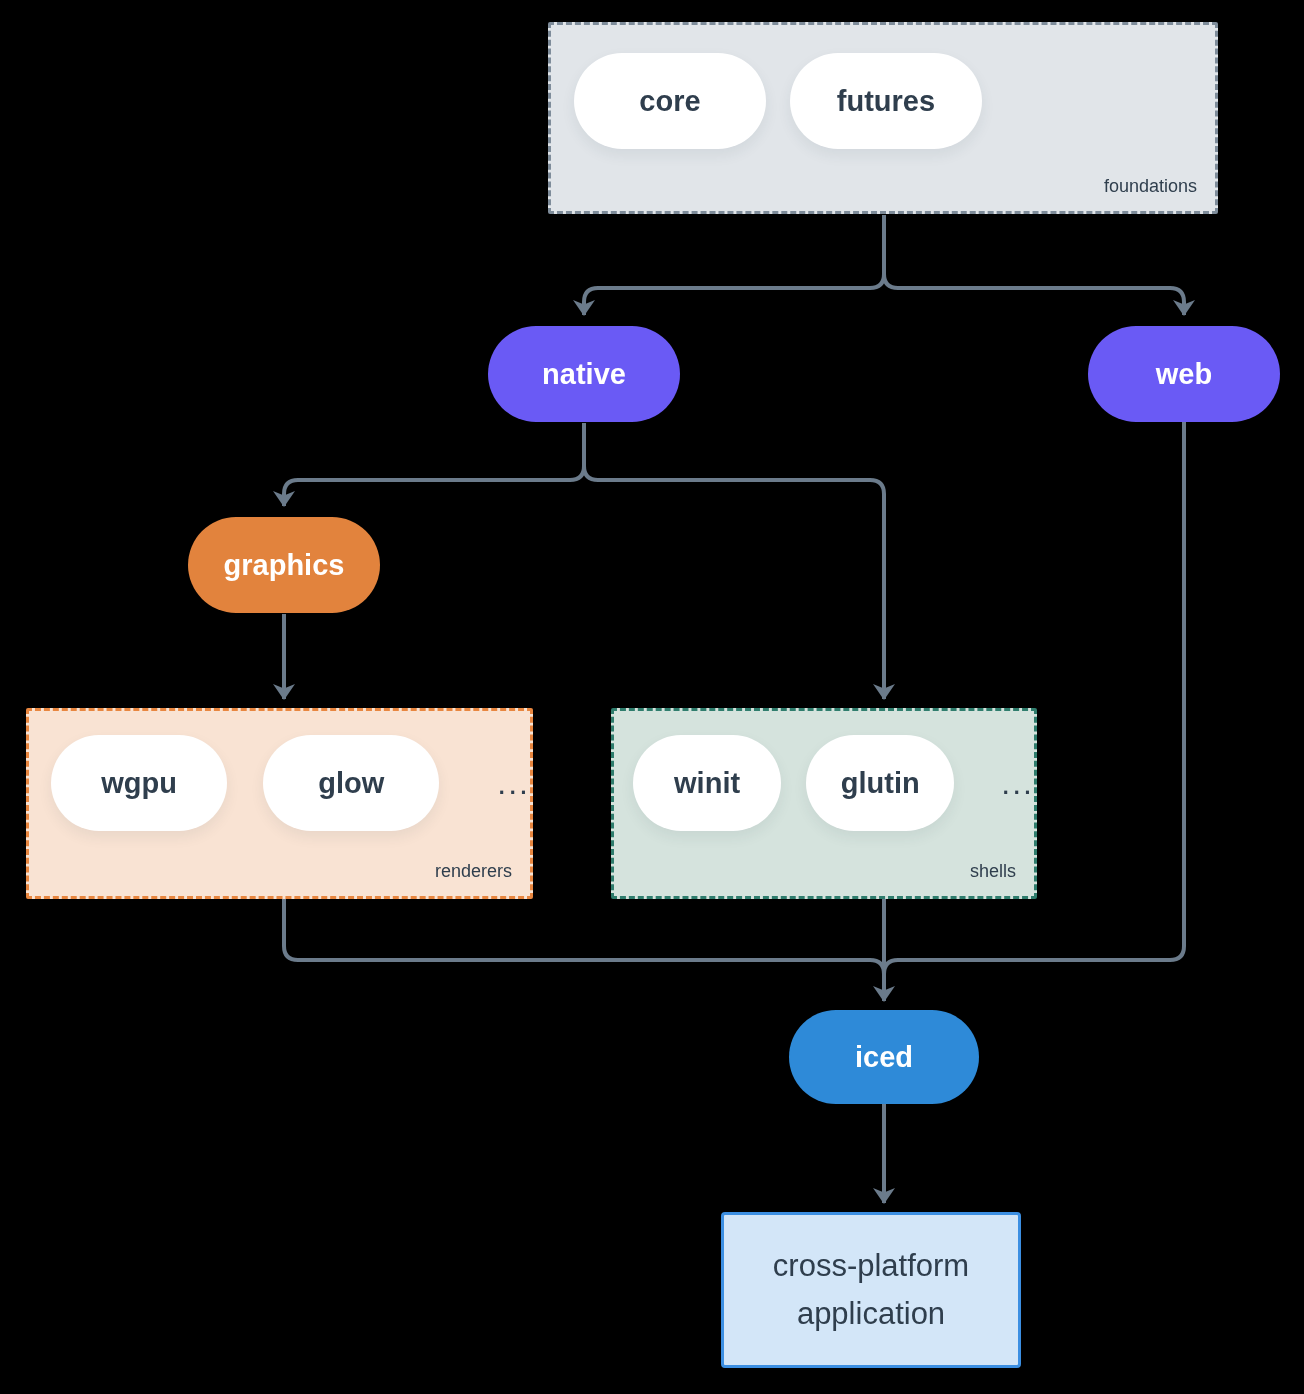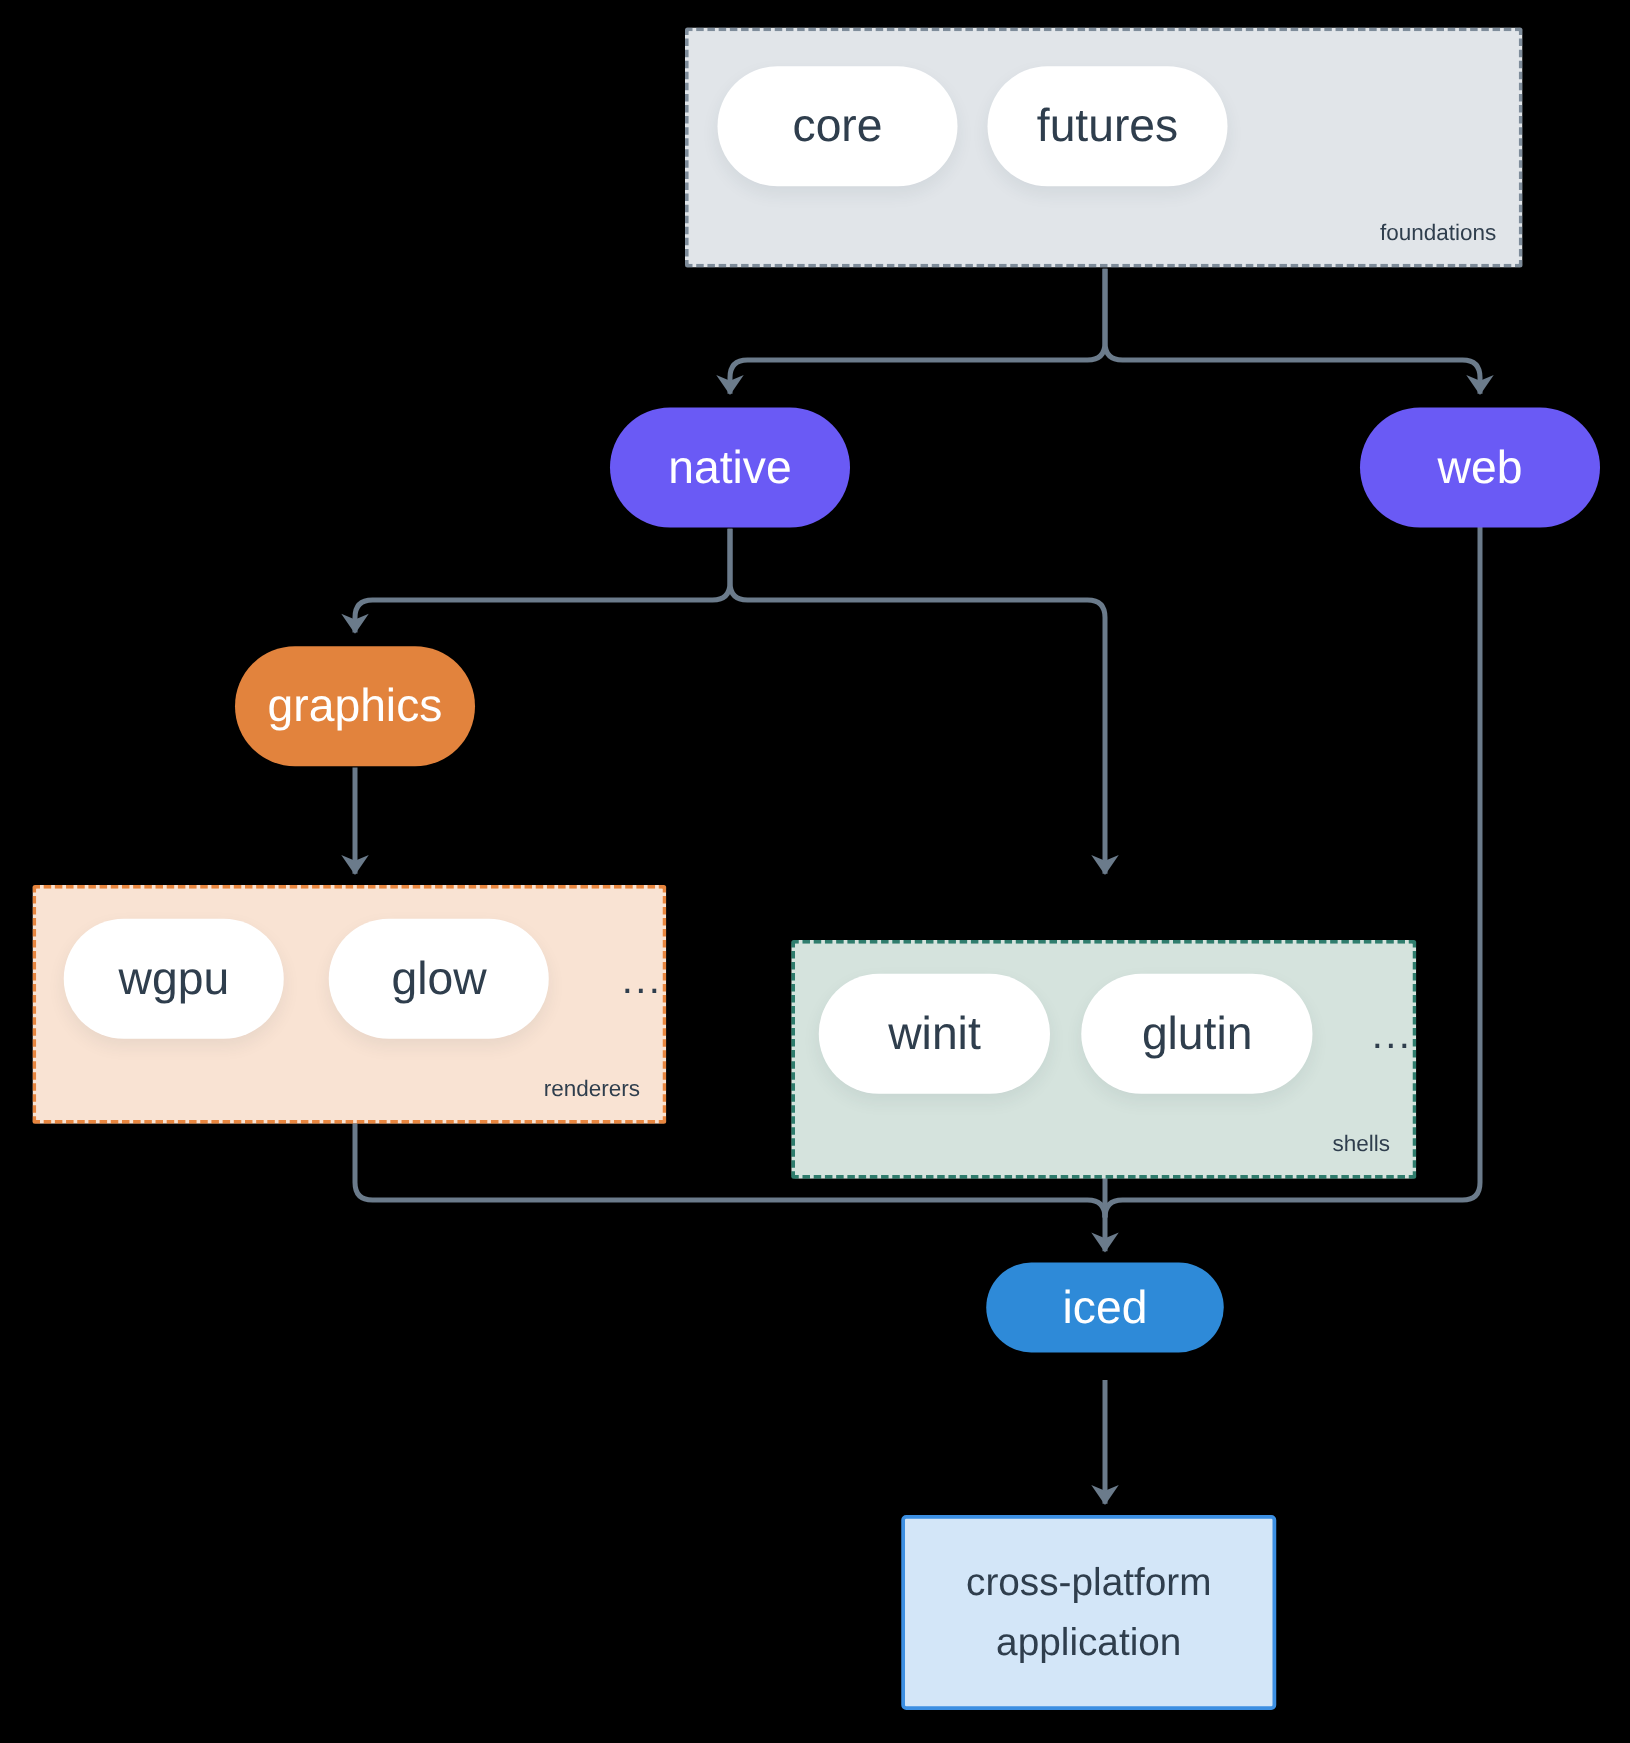--- a/index.html
+++ b/index.html
@@ -57,21 +57,22 @@
     right:18px;bottom:14px;
     font-size:18px;
     color:var(--text-dark);
   }
 
   .pill{
     box-sizing:border-box;
     height:96px;
     border-radius:48px;
     display:flex;align-items:center;justify-content:center;
-    font-size:37px;
+    font-size:29px;
+    font-weight:bold;
   }
   .pill.white{
     background:var(--pill-white);
     color:var(--text-dark);
     width:192px;
     box-shadow:0 6px 14px rgba(40,60,80,0.08);
   }
   .pill.node{
     position:absolute;
     width:192px;
@@ -96,31 +97,30 @@
   #foundations-box .pill-row{padding:28px 0 0 23px;gap:24px;}
 
   #renderers-box{
     left:26px;top:708px;width:507px;height:191px;
     background:var(--renderers-fill);
     border-color:var(--renderers-border);
   }
   #renderers-box .pill-row{padding:24px 0 0 22px;gap:36px;}
 
   #shells-box{
-    left:633px;top:708px;width:500px;height:191px;
+    left:611px;top:708px;width:426px;height:191px;
     background:var(--shells-fill);
     border-color:var(--shells-border);
-    margin-top:44px;
   }
   #shells-box .pill-row{padding:24px 0 0 19px;gap:25px;}
 
   #node-native{left:488px;top:326px;}
   #node-web{left:1088px;top:326px;}
   #node-graphics{left:188px;top:517px;}
-  #node-iced{left:789px;top:1010px;width:190px;height:72px;border-radius:47px;}
+  #node-iced{left:789px;top:1010px;width:190px;height:94px;border-radius:47px;}
 
   #app-box{
     position:absolute;
     left:721px;top:1212px;width:300px;height:156px;
     box-sizing:border-box;
     background:var(--app-fill);
     border:3px solid var(--app-border);
     border-radius:4px;
     display:flex;flex-direction:column;
     align-items:center;justify-content:center;

